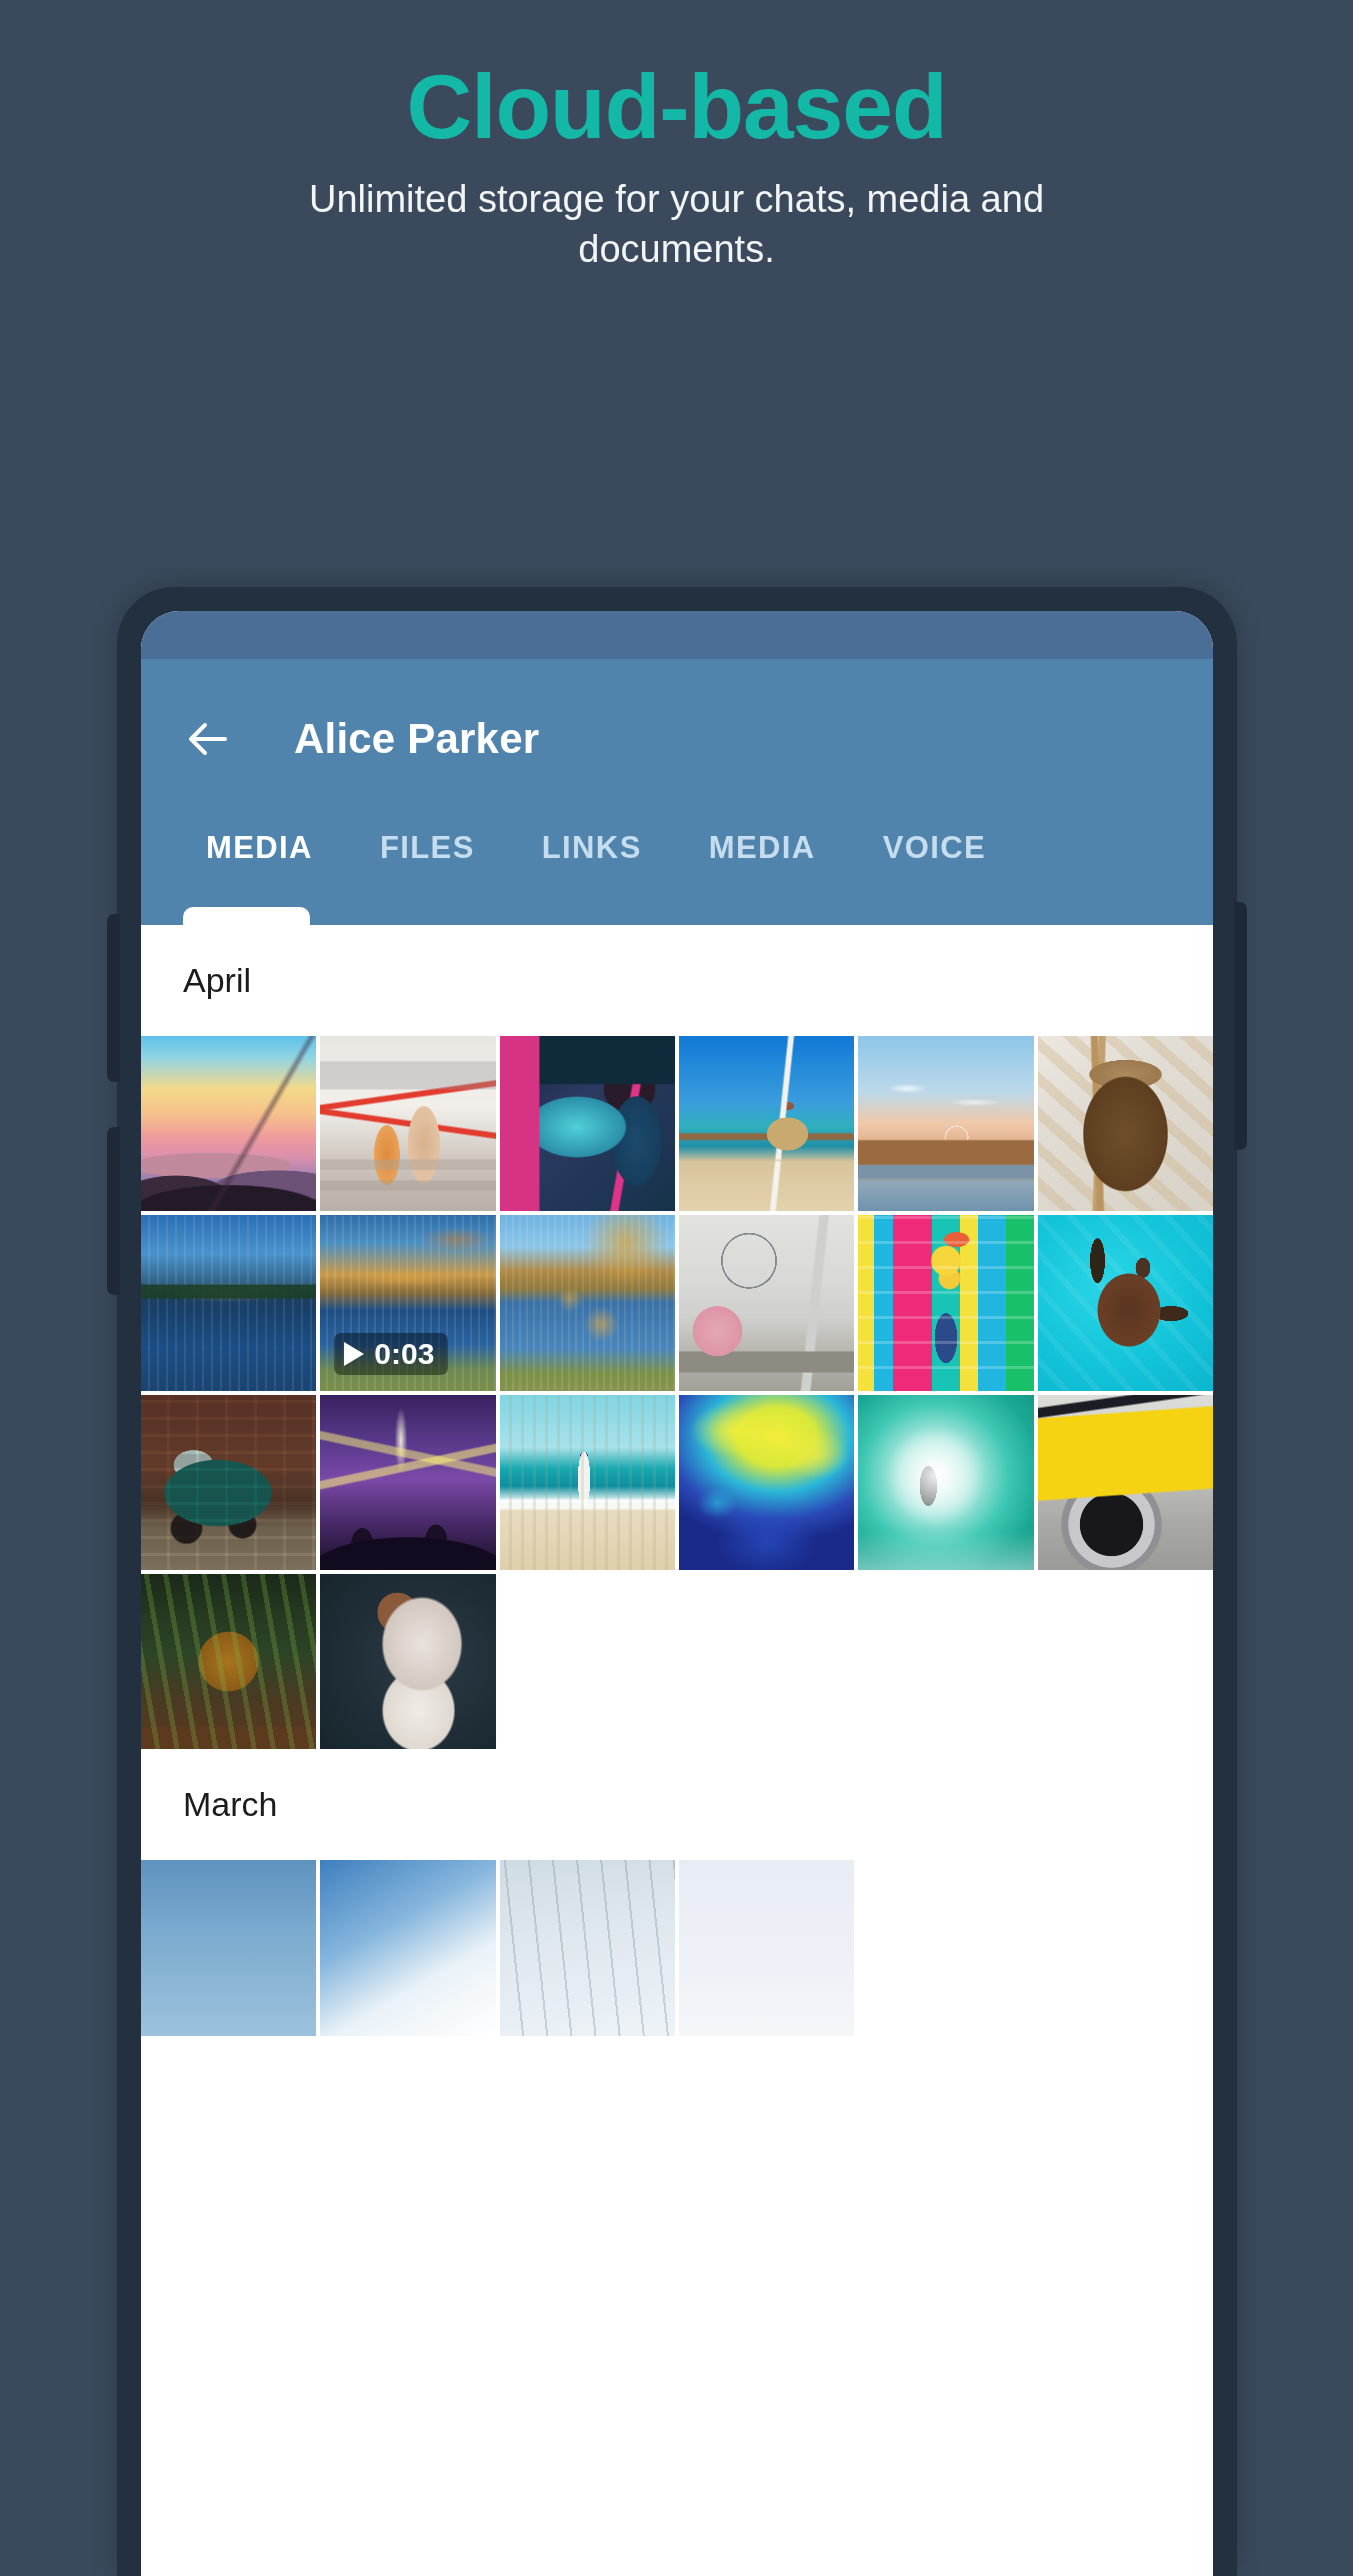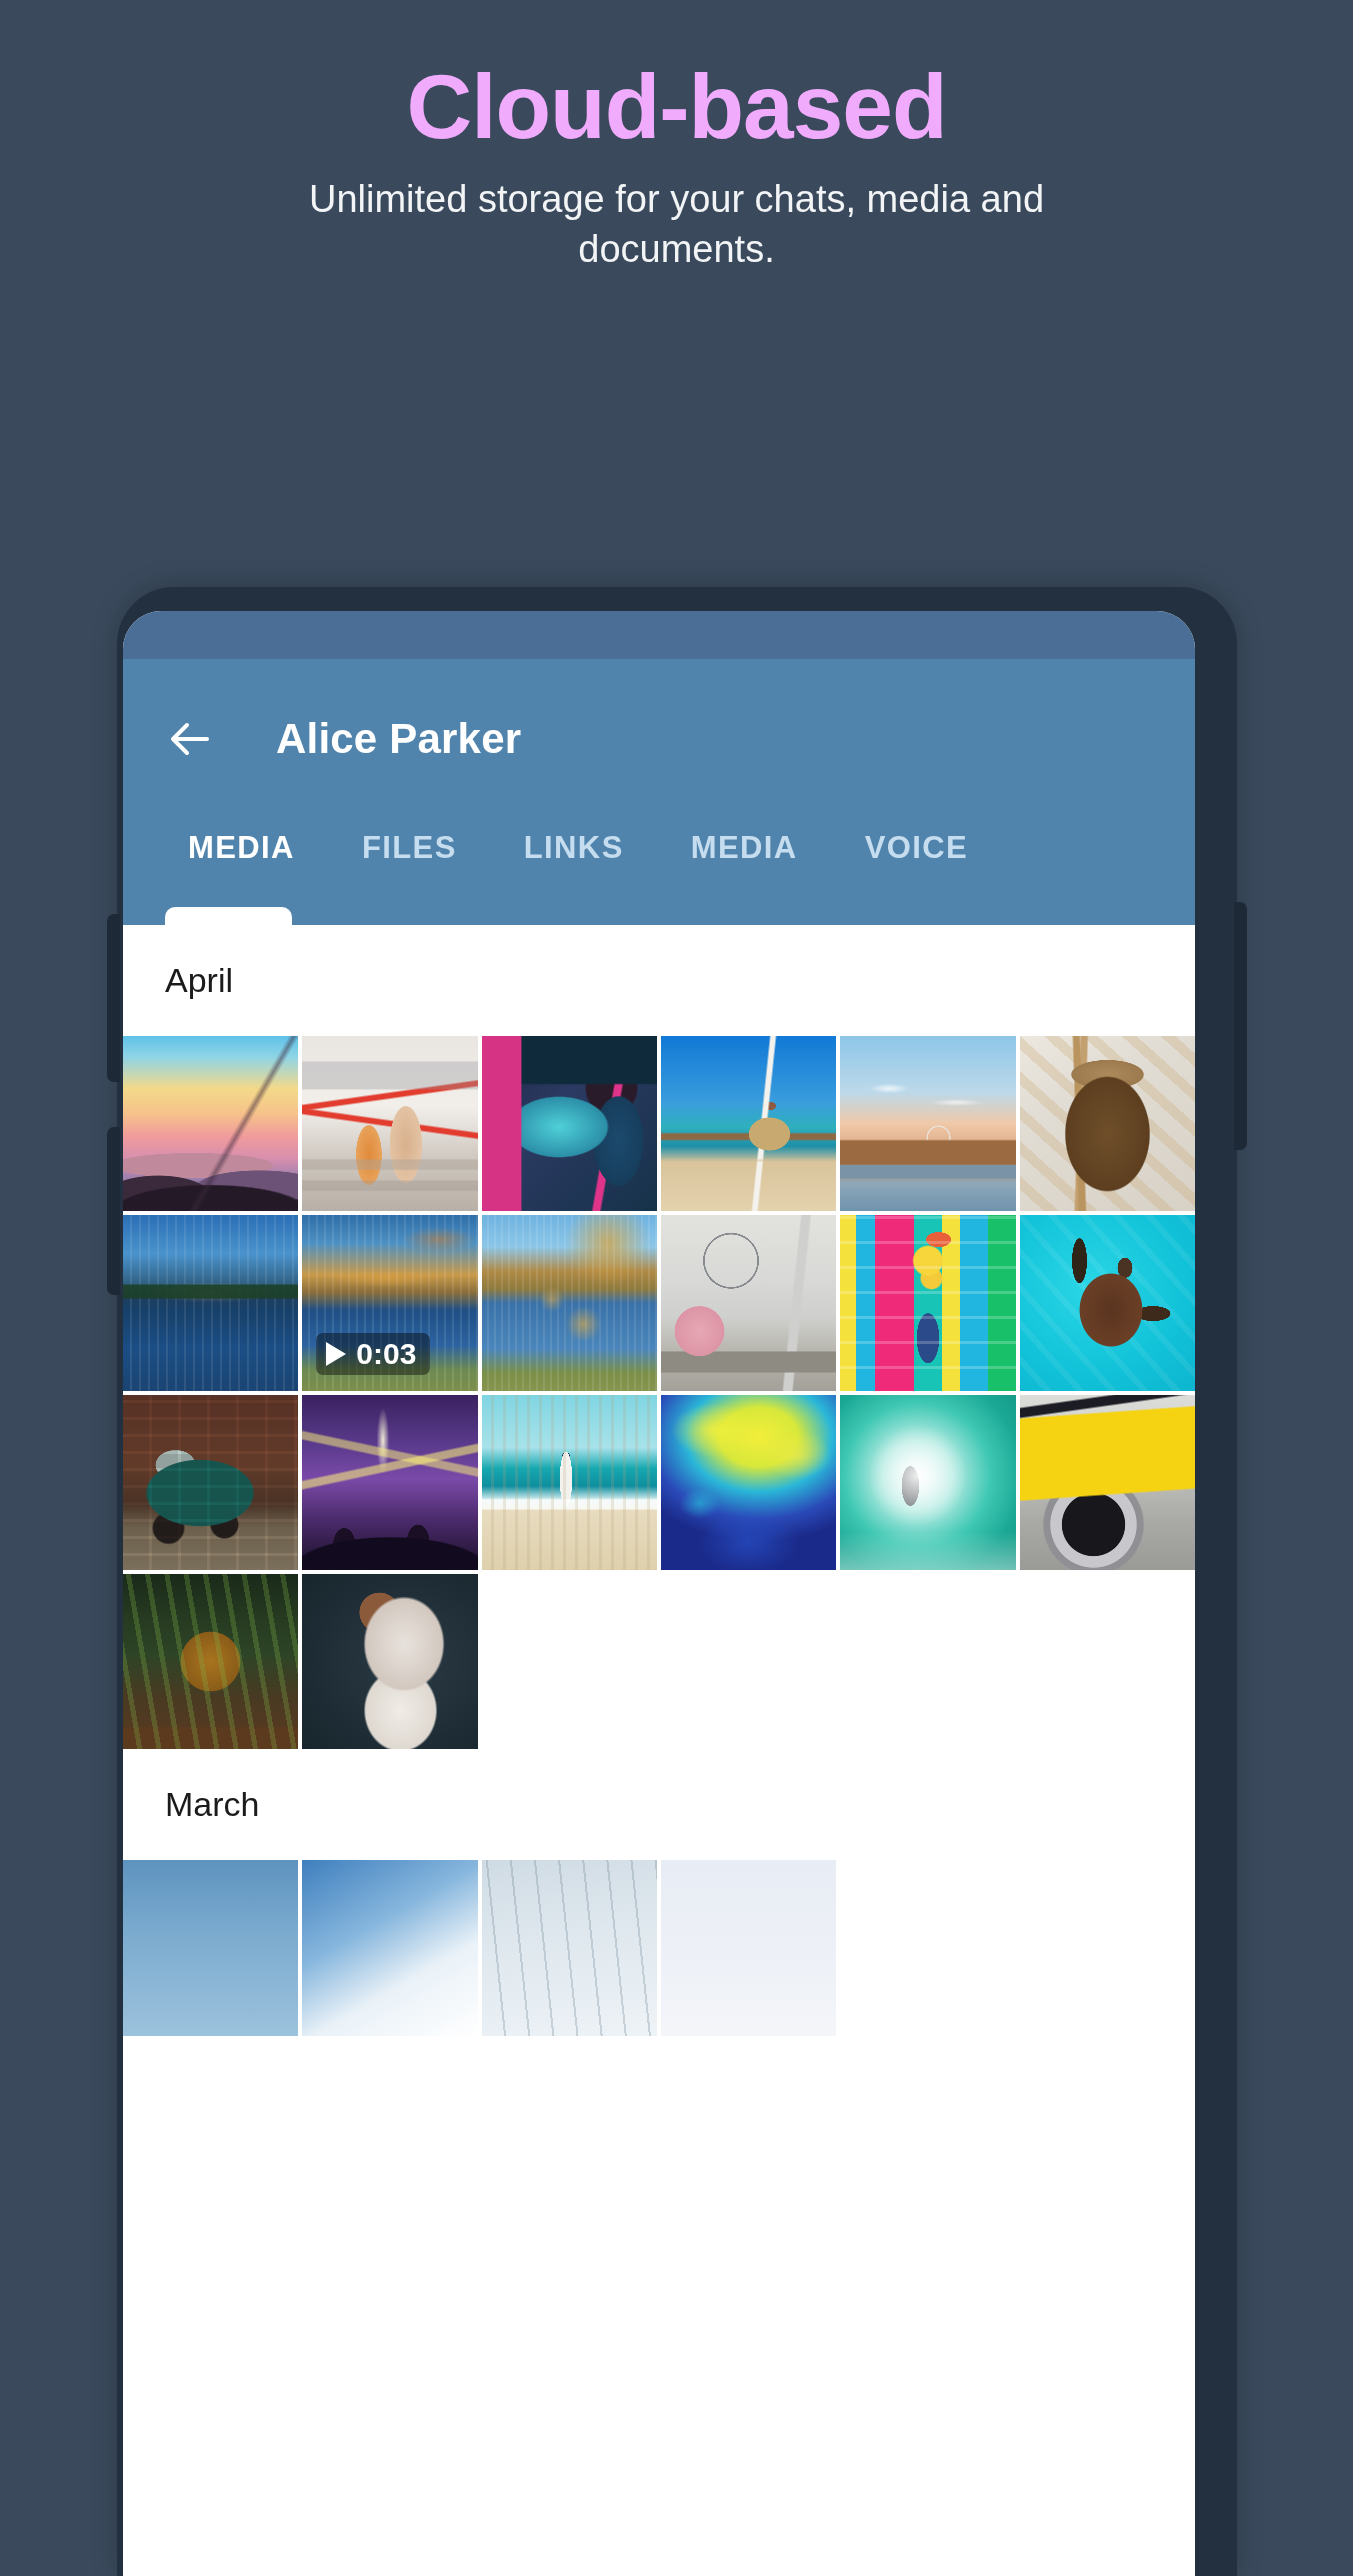--- a/index.html
+++ b/index.html
@@ -20,21 +20,21 @@
   .promo {
     width: 100%;
     padding-top: 61px;
     text-align: center;
   }
 
   .promo-title {
     font-size: 91px;
     line-height: 1.0;
     font-weight: 700;
-    color: #f0abfc;
+    color: #14b8a6;
     letter-spacing: -1px;
   }
 
   .promo-sub {
     margin-top: 22px;
     font-size: 38px;
     line-height: 1.32;
     color: #f2f4f6;
     font-weight: 400;
     max-width: 773px;
@@ -86,21 +86,21 @@
     right: -10px;
     top: 315px;
     width: 13px;
     height: 248px;
     border-radius: 0 7px 7px 0;
   }
 
   
   .screen {
     position: absolute;
-    left: 6px;
+    left: 24px;
     top: 24px;
     width: 1072px;
     height: 1966px;
     background: #ffffff;
     border-radius: 38px 38px 0 0;
     overflow: hidden;
   }
 
   .statusbar {
     height: 48px;

